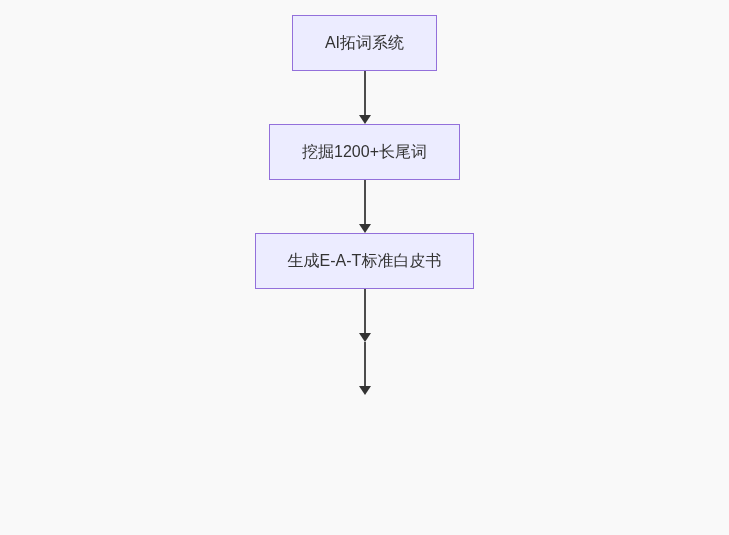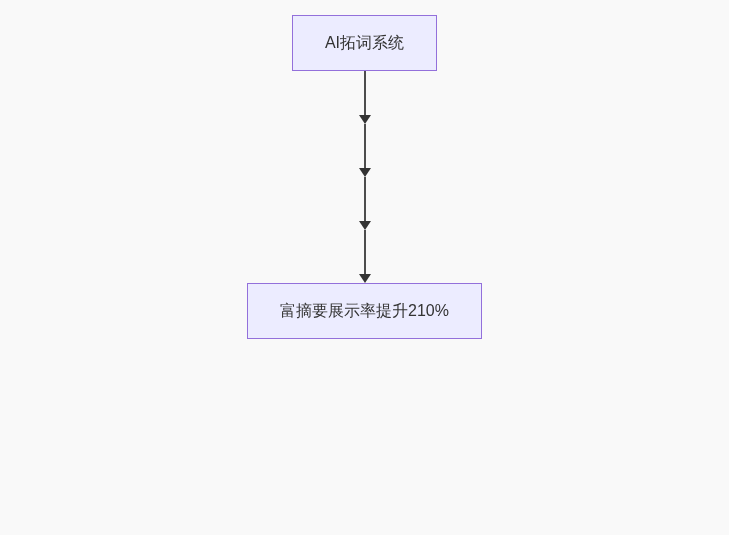--- a/index.html
+++ b/index.html
@@ -65,35 +65,38 @@
 
   <div class="node">
     <span>AI拓词系统</span>
   </div>
 
   <div class="edge">
     <div class="line"></div>
     <div class="head"></div>
   </div>
 
+  <div class="node">
+    <span>挖掘1200+长尾词</span>
+  </div>
+
+  <div class="edge">
+    <div class="line"></div>
+    <div class="head"></div>
+  </div>
+
+  <div class="node">
+    <span>生成E-A-T标准白皮书</span>
+  </div>
 
   <div class="edge">
     <div class="line"></div>
     <div class="head"></div>
   </div>
 
 
   <div class="edge">
     <div class="line"></div>
     <div class="head"></div>
   </div>
 
 
-  <div class="edge">
-    <div class="line"></div>
-    <div class="head"></div>
-  </div>
-
-  <div class="node">
-    <span>富摘要展示率提升210%</span>
-  </div>
-
 </div>
 
 </body></html>

